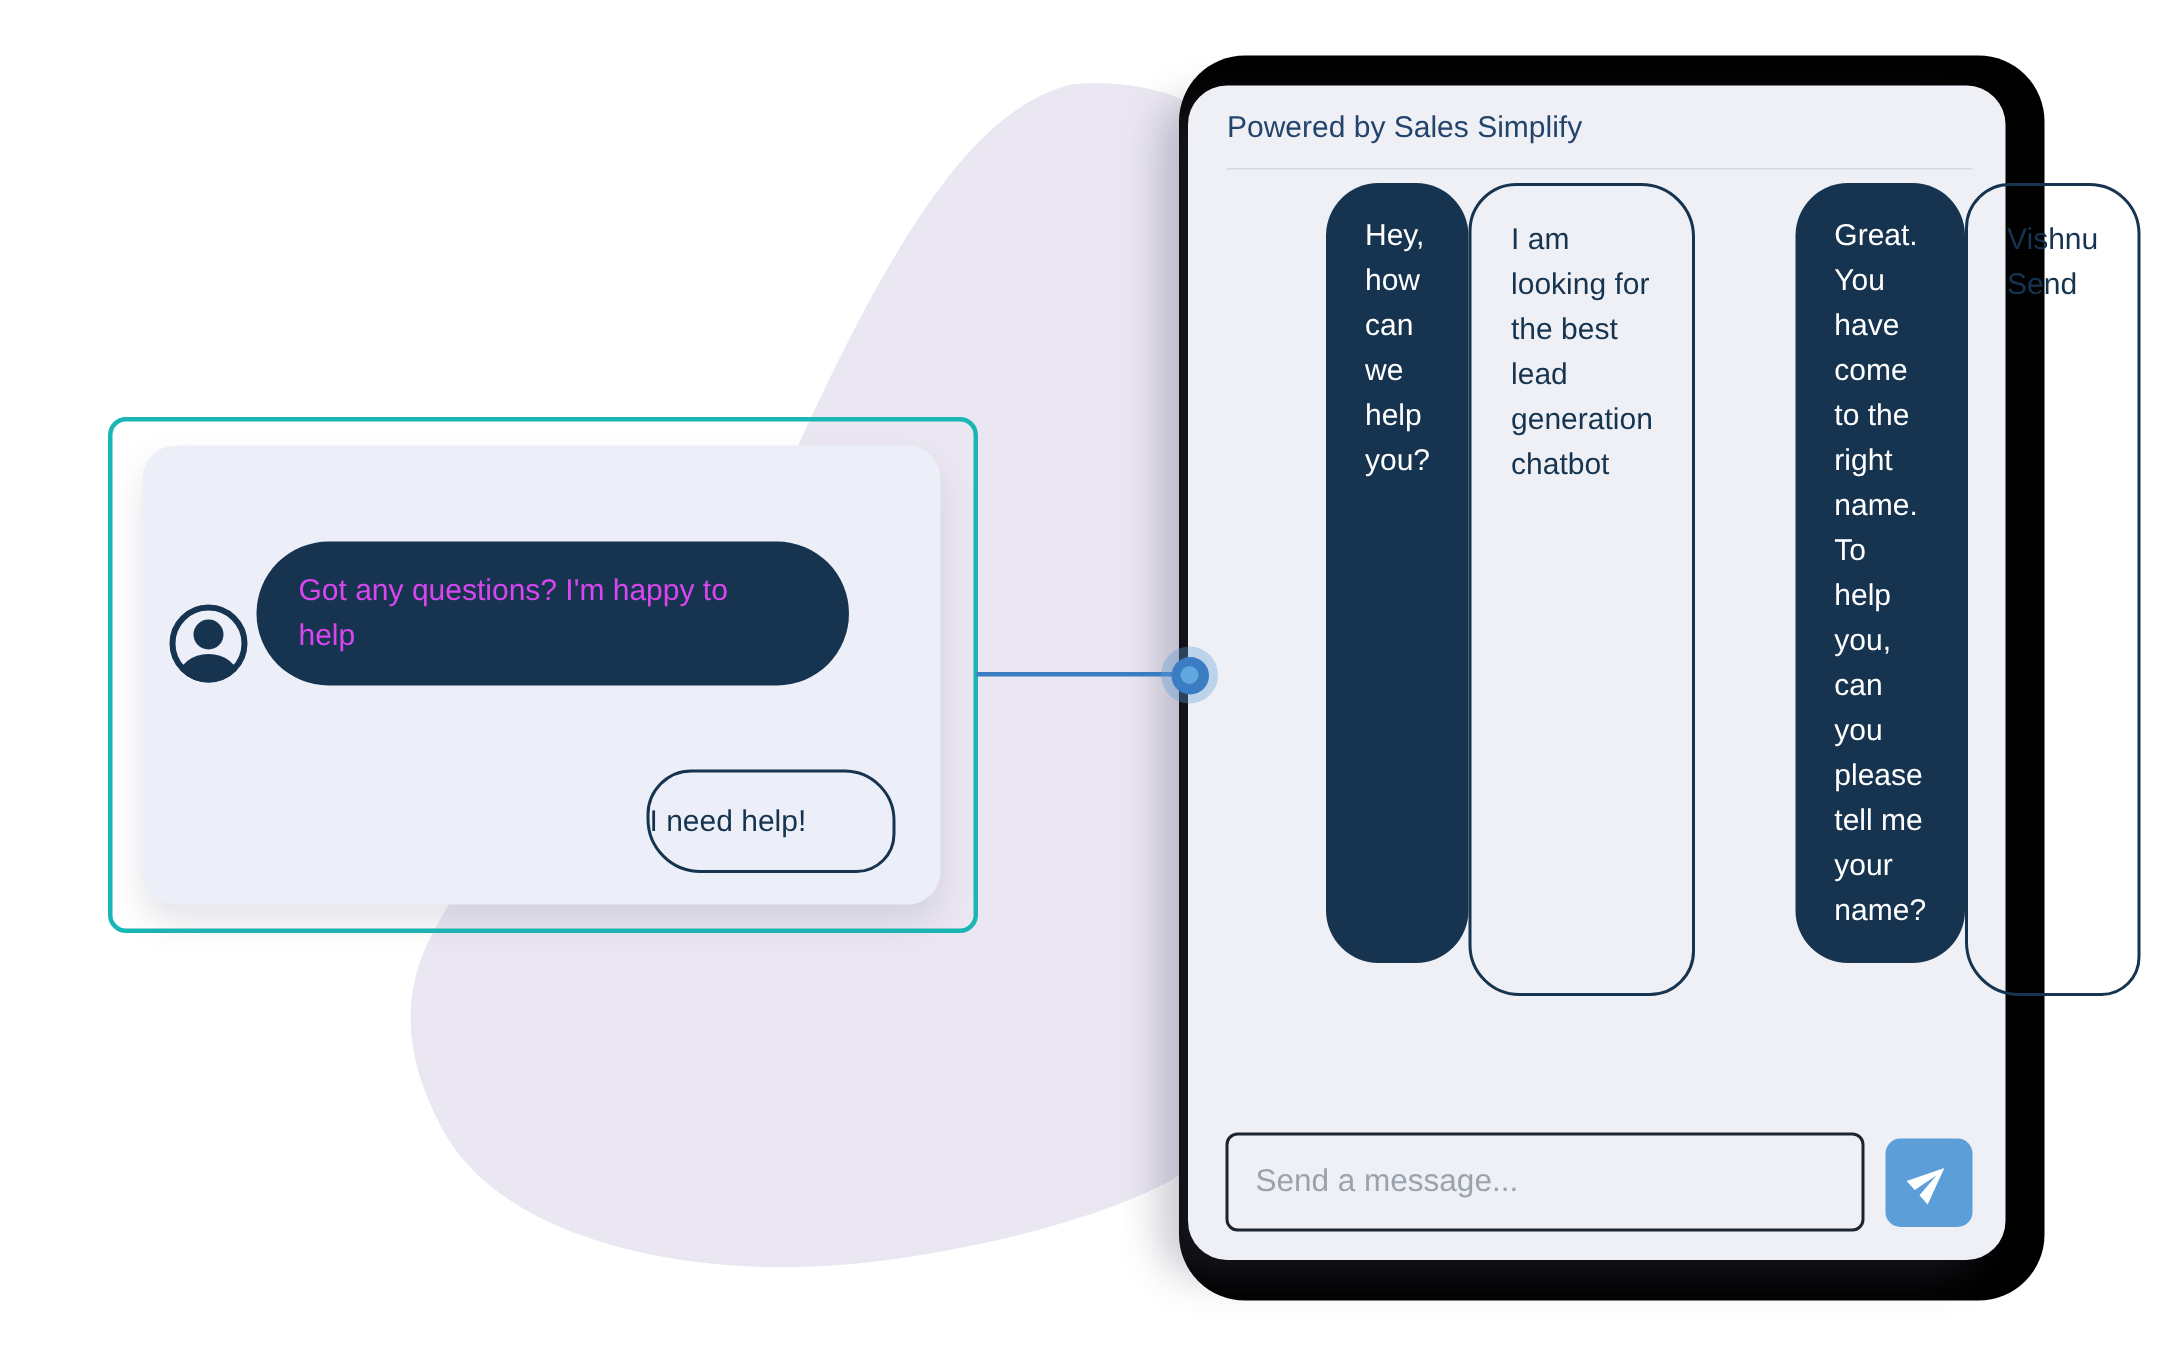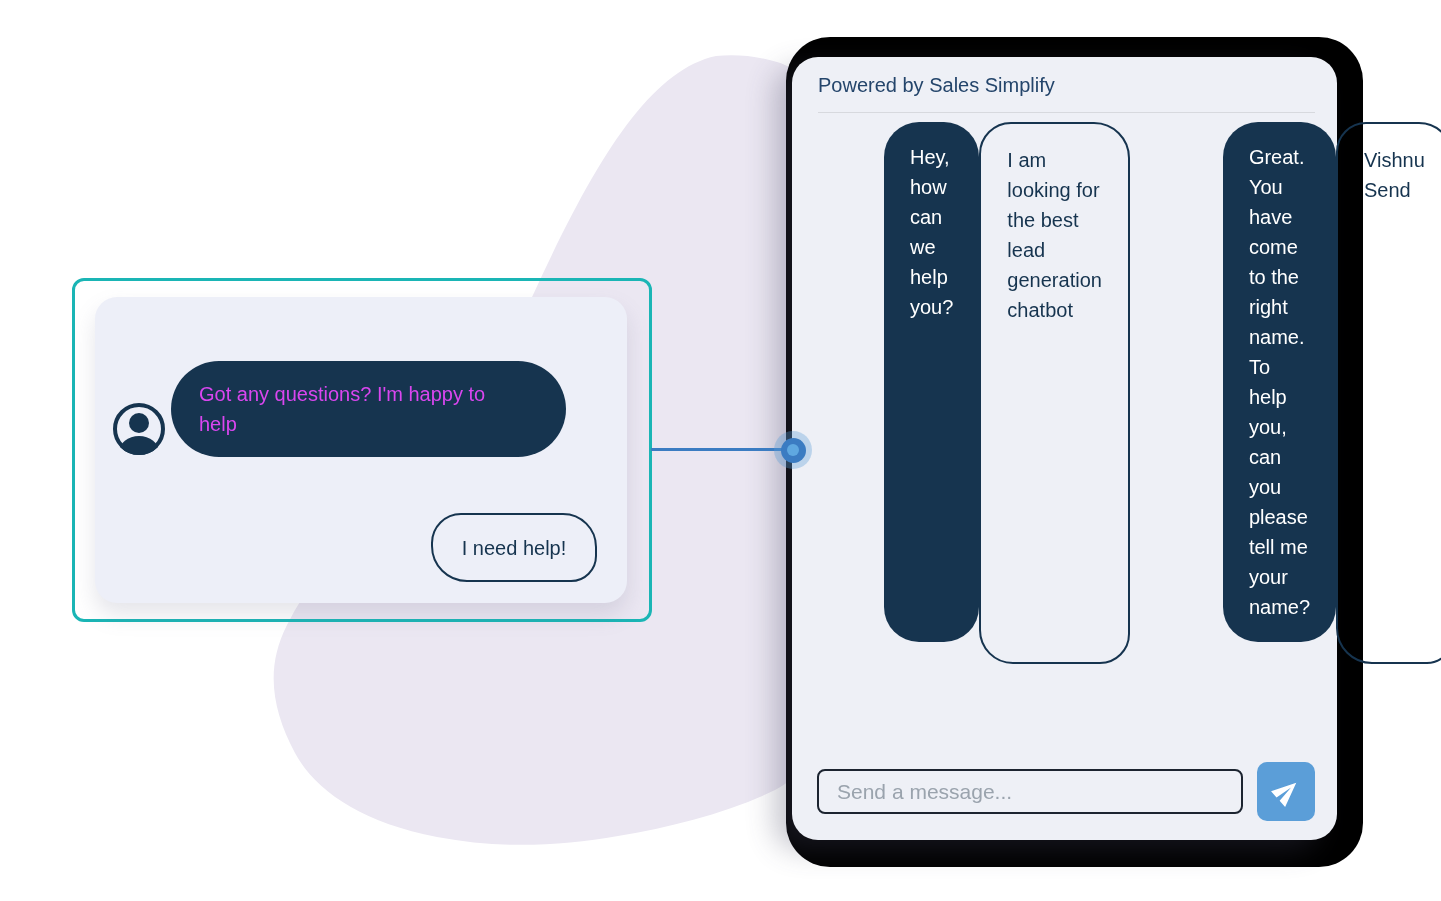--- a/index.html
+++ b/index.html
@@ -16,21 +16,21 @@
   .preview-card { position:absolute; left:95px; top:297px; width:532px; height:306px;
                   background:#edeff8; border-radius:22px; z-index:3;
                   box-shadow:0 12px 22px rgba(110,110,140,0.18); }
   .preview-avatar { position:absolute; left:16px; top:104px; width:56px; height:56px; }
   .preview-bubble-bot { position:absolute; left:76px; top:64px; width:395px; min-height:96px;
                         background:#16344f; border-radius:48px; color:#d946ef;
                         padding:18px 28px; display:flex; align-items:center; }
   .preview-bubble-bot span { font-size:20px; line-height:30px; max-width:305px; display:block; }
   .preview-bubble-user { position:absolute; left:336px; top:216px; width:166px; height:69px;
                          border:2px solid #16344f; border-radius:30px 34px 26px 36px;
-                         color:#16344f; display:flex; align-items:center; justify-content:center; }
+                         color:#16344f; display:flex; align-items:center; justify-content:flex-start; }
   .preview-bubble-user span { font-size:20px; line-height:30px; }
 
   
   .connector-line { position:absolute; left:651px; top:448px; width:142px; height:3px;
                     background:#3b7cc2; z-index:6; }
   .connector-node { position:absolute; left:774px; top:431px; width:38px; height:38px;
                     border-radius:50%; background:rgba(91,158,216,0.35);
                     display:flex; align-items:center; justify-content:center; z-index:7; }
   .connector-node .mid { width:25px; height:25px; border-radius:50%; background:#3b7cc2;
                          display:flex; align-items:center; justify-content:center; }
@@ -42,38 +42,38 @@
   .chat-card { position:absolute; left:792px; top:57px; width:545px; height:783px;
                background:#eef0f6; border-radius:26px; z-index:5;
                box-shadow:-18px 10px 28px rgba(70,70,95,0.30); }
 
   .chat-header { padding:17px 24px 0 26px; font-size:20px; color:#24456b; }
   .chat-divider { height:1px; background:#d7d9de; margin:15px 22px 0 26px; }
 
   .msg-list { padding:9px 24px 0 25px; display:flex; flex-direction:row; }
   .msg-row { display:flex; }
   .msg-row.bot { position:relative; padding-left:67px; margin-bottom:54px; }
-  .msg-row.user { justify-content:flex-end; margin-right:26px; margin-bottom:32px; }
+  .msg-row.user { justify-content:flex-end; margin-bottom:32px; }
   .msg-row.last { margin-bottom:0; }
 
   .bubble { font-size:20px; line-height:30px; }
   .msg-row.bot .bubble { background:#16344f; color:#ffffff; border-radius:35px; padding:20px 26px; }
   .msg-row.user .bubble { border:2px solid #16344f; color:#16344f; background:transparent;
                           padding:21px 26px; }
   .bubble span { display:block; }
   .b2 { border-radius:32px 36px 30px 34px; }
   .b2 span { max-width:290px; }
   .b3 span { max-width:330px; }
   .b4 { border-radius:30px 34px 26px 36px; }
   .msg-avatar { position:absolute; left:-2px; top:50%; transform:translateY(-50%);
                 width:52px; height:52px; }
 
   .composer { position:absolute; left:25px; right:22px; bottom:19px;
               display:flex; align-items:center; gap:14px; }
-  .composer input { flex:1; height:45px; border:2px solid #1c2430; border-radius:8px;
+  .composer input { flex:1; height:66px; border:2px solid #1c2430; border-radius:8px;
                     background:transparent; padding:0 18px; font-size:21px;
                     font-family:"Liberation Sans", sans-serif; color:#3a4350; outline:none; }
   .composer input::placeholder { color:#9aa3ad; }
   .send-btn { width:58px; height:59px; border:none; border-radius:10px; background:#5b9ed8;
               display:flex; align-items:center; justify-content:center; cursor:pointer; }
   .send-btn svg { transform:rotate(-42deg) translatex(1px); }
 </style>
 </head>
 <body>
 

